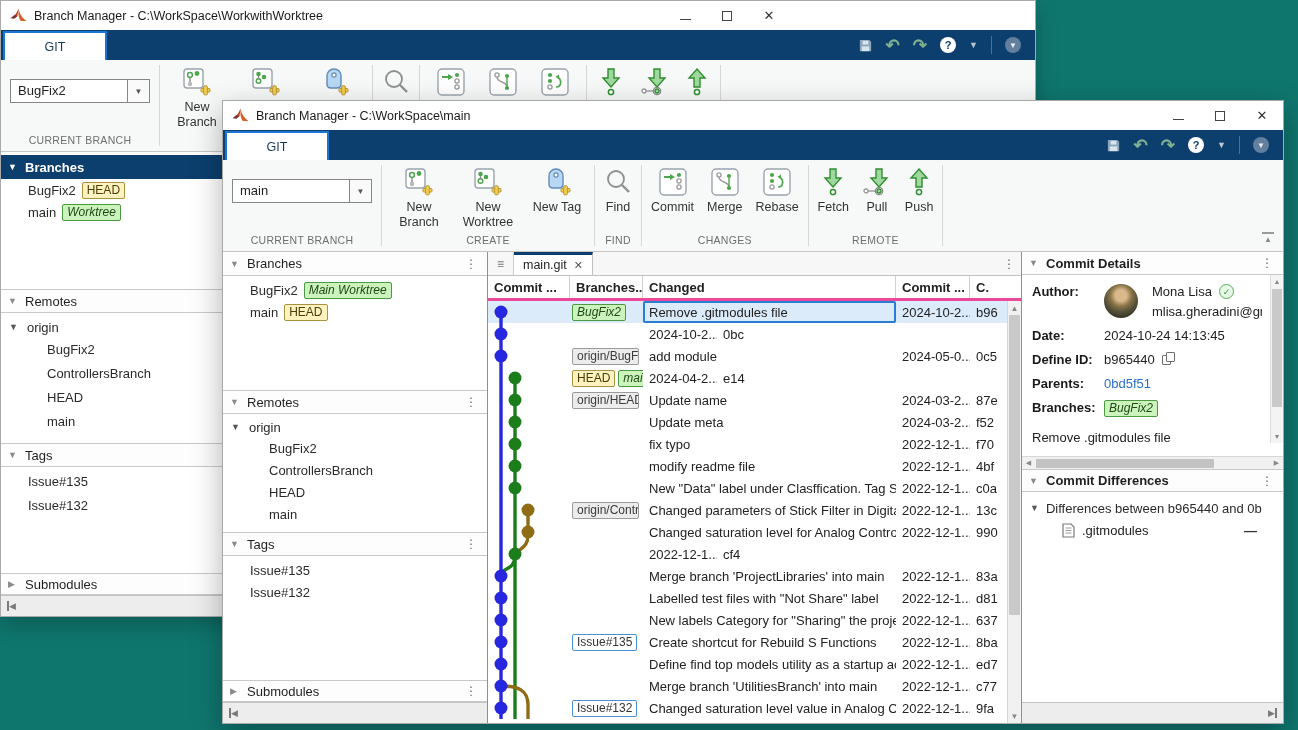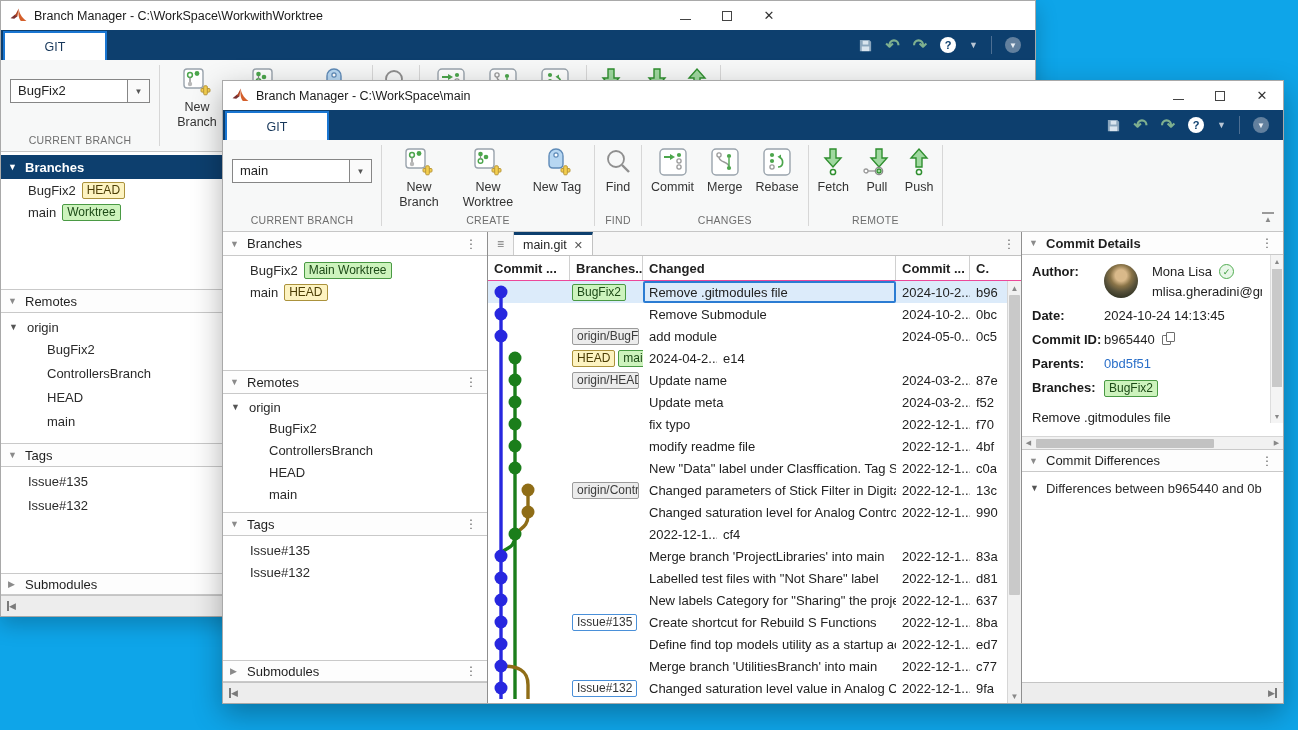--- a/index.html
+++ b/index.html
@@ -1,23 +1,23 @@
 <!DOCTYPE html>
 <html><head>
 <meta charset="utf-8">
 <style>
   * { margin:0; padding:0; box-sizing:border-box; }
   html,body { background:#fff; }
   body { font-family:"Liberation Sans", sans-serif; color:#222; }
-  .stage { position:relative; width:1298px; height:730px; overflow:hidden; background:#0ea5e9; }
+  .stage { position:relative; width:1298px; height:730px; overflow:hidden; background:#0f766e; }
 
   
   .win { position:absolute; background:#fff; border:1px solid #a9a9a9; box-shadow:0 10px 28px rgba(0,0,0,.30); display:flex; flex-direction:column; }
   .win.back  { left:0;   top:5;  width:1036px; height:617px; z-index:1; box-shadow:0 8px 20px rgba(0,0,0,.22); }
-  .win.front { left:222px; top:80px; width:1062px; height:624px; z-index:2; }
+  .win.front { left:222px; top:100px; width:1062px; height:624px; z-index:2; }
   .titlebar { height:29px; display:flex; align-items:center; padding:0 0 0 9px; background:#fff; font-size:12.5px; color:#1a1a1a; flex:0 0 auto; }
   .titlebar .ml-icon { width:17px; height:17px; margin-right:7px; flex:0 0 auto; }
   .titlebar .t-title { flex:1; white-space:nowrap; overflow:hidden; }
   .win-controls { display:flex; height:100%; }
   .win-ctl { width:42px; height:100%; display:grid; place-items:center; color:#444; }
   .ctl-min  { width:11px; border-top:1.5px solid #444; margin-top:8px; }
   .ctl-max  { width:10px; height:10px; border:1.2px solid #444; }
   .ctl-close{ font-size:13px; line-height:1; color:#333; }
 
   .ribbon { height:30px; background:#0d3f6e; display:flex; align-items:stretch; flex:0 0 auto; }
@@ -63,33 +63,33 @@
   .tree-item.lv2 { padding-left:46px; }
   .spacer { flex:0 0 auto; }
   .grow { flex:1 1 auto; }
   .side-bottom { height:21px; flex:0 0 auto; background:#ededed; border-top:1px solid #c4c4c4; display:flex; align-items:center; padding:0 6px; color:#777; }
   .col-left { margin-right:auto; } .col-right { margin-left:auto; }
   .cbar { display:inline-flex; align-items:center; font-size:9px; color:#7a7a7a; }
   .cbar .vb { width:2px; height:10px; background:#7a7a7a; }
 
   
   .badge { display:inline-block; font-size:12px; line-height:15px; padding:0 4px; border-radius:2px; border:1px solid; white-space:nowrap; overflow:hidden; max-width:140px; }
-  .badge.green { background:#cdf3bd; border-color:#4a9a44; color:#1c4a17; }
+  .badge.green { background:#cdf3bd; border-color:#4a9a44; color:#1c4a17;font-style:italic; }
   .badge.yellow { background:#fdf3c1; border-color:#ab923c; color:#4c3d05; }
   .badge.gray { background:#ececec; border-color:#9b9b9b; color:#3c3c3c; }
   .badge.blue-outline { background:#fff; border-color:#4a90d9; color:#333; }
 
   
   .doc { flex:1; display:flex; flex-direction:column; overflow:hidden; background:#fff; }
   .tabstrip { height:24px; flex:0 0 auto; background:#f7f7f7; border-bottom:1px solid #c2c2c2; display:flex; align-items:stretch; }
   .doc-burger { width:26px; border-right:1px solid #cdcdcd; display:grid; place-items:center; color:#777; font-size:12px; }
   .doc-tab { background:#fff; border-top:3px solid #0d3f6e; border-right:1px solid #c2c2c2; padding:0 9px; display:flex; align-items:center; gap:7px; font-size:12.5px; color:#1f1f1f; }
   .tab-close { color:#555; font-size:11px; }
   .tabstrip .kebab { margin-left:auto; color:#666; font-size:12px; padding:0 6px; display:grid; place-items:center; }
-  .grid-header { display:flex; height:25px; flex:0 0 auto; border-bottom:1px solid #ec4899; font-weight:bold; font-size:13px; align-items:flex-start; }
+  .grid-header { display:flex; height:25px; flex:0 0 auto; border-bottom:3px solid #ec4899; font-weight:bold; font-size:13px; align-items:flex-start; }
   .gh-cell { padding:0 6px; border-right:1px solid #d0d0d0; height:100%; display:flex; align-items:center; white-space:nowrap; overflow:hidden; }
   .w-graph{width:82px;} .w-br{width:73px;} .w-msg{width:253px;} .w-date{width:74px;} .w-id{flex:1;}
   .grid-body { position:relative; flex:1; overflow:hidden; padding-right:14px; }
   .grid-row { display:flex; height:22px; align-items:center; font-size:13px; color:#222; }
   .grid-row.selected { background:#dcebfa; }
   .gr-cell { padding:0 6px; white-space:nowrap; overflow:hidden; height:100%; display:flex; align-items:center; }
   .gr-cell.w-br { gap:3px; padding:0 2px; }
   .gr-cell.w-br .badge { max-width:67px; flex:0 0 auto; }
   .grid-row.selected .w-msg { box-shadow:inset 0 0 0 2px #2b7cd3; border-radius:2px; }
   .graph-svg { position:absolute; left:0; top:0; pointer-events:none; }
@@ -657,21 +657,20 @@
                   <span class="badge green">BugFix2</span>
                 </div>
     <div class="gr-cell w-msg">Remove .gitmodules file</div>
     <div class="gr-cell w-date">2024-10-2...</div>
     <div class="gr-cell w-id">b96</div>
   </div>
 
   <div class="grid-row">
     <div class="gr-cell w-graph"></div>
     <div class="gr-cell w-br"></div>
-    <div class="gr-cell w-msg">Remove Submodule</div>
     <div class="gr-cell w-date">2024-10-2...</div>
     <div class="gr-cell w-id">0bc</div>
   </div>
 
   <div class="grid-row">
     <div class="gr-cell w-graph"></div>
     <div class="gr-cell w-br">
                   <span class="badge gray">origin/BugFix2</span>
                 </div>
     <div class="gr-cell w-msg">add module</div>
@@ -841,21 +840,21 @@
                   <span class="check">✓</span>
                 </span>
                 <div class="email">mlisa.gheradini@gma</div>
               </span>
             </div>
             <div class="cd-row">
               <span class="cd-label">Date:</span>
               <span>2024-10-24 14:13:45</span>
             </div>
             <div class="cd-row">
-              <span class="cd-label">Commit ID:</span>
+              <span class="cd-label">Define ID:</span>
               <span>b965440</span>
               <span class="copy-ic">
                   <i class="b"></i>
                   <i class="f"></i>
                 </span>
             </div>
             <div class="cd-row">
               <span class="cd-label">Parents:</span>
               <span class="cd-link">0bd5f51</span>
             </div>
@@ -871,28 +870,38 @@
             <span class="sb-dn">▼</span>
           </div>
         </div>
         <div class="hscroll">
           <span class="sb-l">◀</span>
           <span class="thumb"></span>
           <span class="sb-r">▶</span>
         </div>
         <div class="sec-h" style="height:23px;">
           <span class="arr">▼</span>
-          <span class="s-title" style="font-weight:normal">Commit Differences</span>
+          <span class="s-title" style="font-weight:bold">Commit Differences</span>
           <span class="kebab">⋮</span>
         </div>
         <div class="diff-body">
           <div class="diff-group">
             <span class="arr">▼</span>
             <span class="txt">Differences between b965440 and 0b</span>
           </div>
+          <div class="diff-file">
+            <svg width="13" height="15" viewBox="0 0 13 15">
+              <path d="M1 1 h8 l3 3 v10 H1 Z" fill="#fff" stroke="#7a7a7a" stroke-width="1.2"></path>
+              <line x1="3.5" y1="5" x2="9.5" y2="5" stroke="#9a9a9a" stroke-width="1"></line>
+              <line x1="3.5" y1="7.5" x2="9.5" y2="7.5" stroke="#9a9a9a" stroke-width="1"></line>
+              <line x1="3.5" y1="10" x2="9.5" y2="10" stroke="#9a9a9a" stroke-width="1"></line>
+            </svg>
+            <span>.gitmodules</span>
+            <span class="diff-minus">—</span>
+          </div>
         </div>
         <div class="side-bottom">
           <span class="cbar col-right">▶<span class="vb"></span></span>
         </div>
       </aside>
     </div>
   </section>
 </div>
 
 </body></html>

